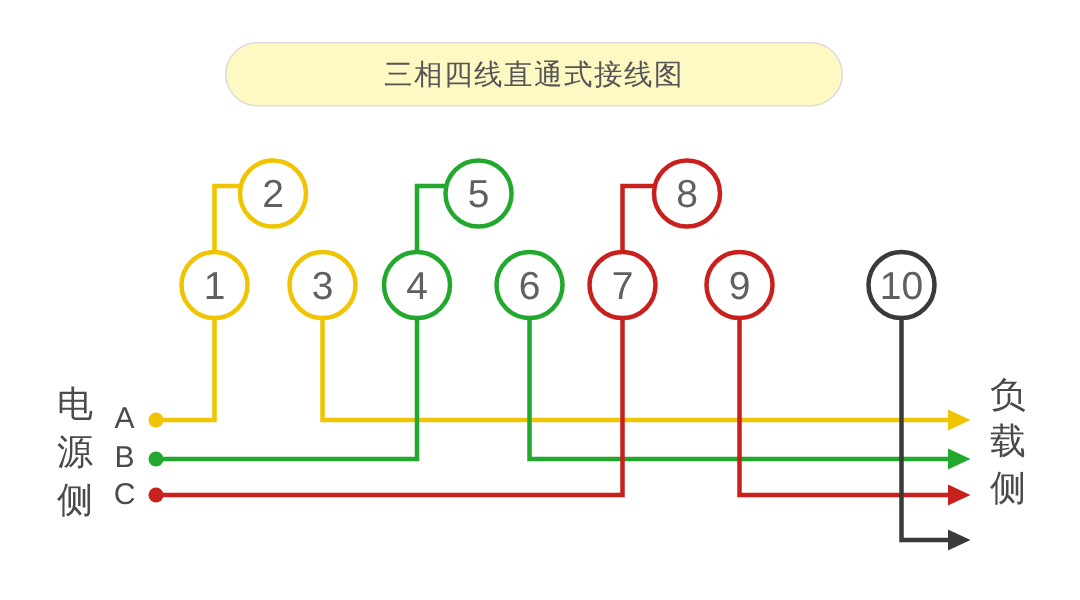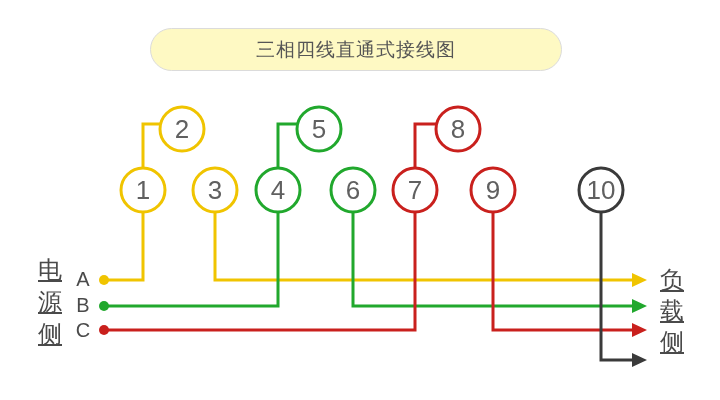--- a/index.html
+++ b/index.html
@@ -9,24 +9,24 @@
   }
   .stage { position:absolute; left:0; top:0; width:720px; height:400px; }
   .title-pill {
     position:absolute; left:150px; top:28px; width:410px; height:41px;
     border:1px solid #dbdbdb; border-radius:22px; background:#fef9c3;
     display:flex; align-items:center; justify-content:center;
     font-size:19px; color:#555555; letter-spacing:1px;
   }
   .side-label {
     position:absolute; width:28px; font-size:24px; color:#4a4a4a;
-    line-height:32px; text-align:center; word-break:break-all;text-decoration:underline;
+    line-height:32px; text-align:center; word-break:break-all;
   }
   .side-label.src  { left:36px;  top:254px; }
-  .side-label.load { left:658px; top:264px; line-height:31px; }
+  .side-label.load { left:658px; top:248px; line-height:31px; }
   .phase-label {
     position:absolute; width:22px; font-size:20px; color:#4a4a4a;
     text-align:center; line-height:22px;
   }
   .phase-label.a { left:72px; top:268px; }
   .phase-label.b { left:72px; top:294px; }
   .phase-label.c { left:72px; top:319px; }
   .wire { fill:none; stroke-width:3; }
   .term { fill:#ffffff; stroke-width:3; }
   .term-num { font-size:26px; text-anchor:middle; font-family:"Liberation Sans","DejaVu Sans",sans-serif; }

